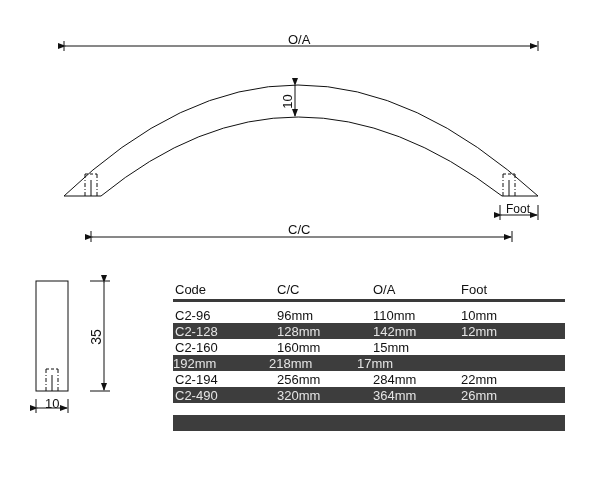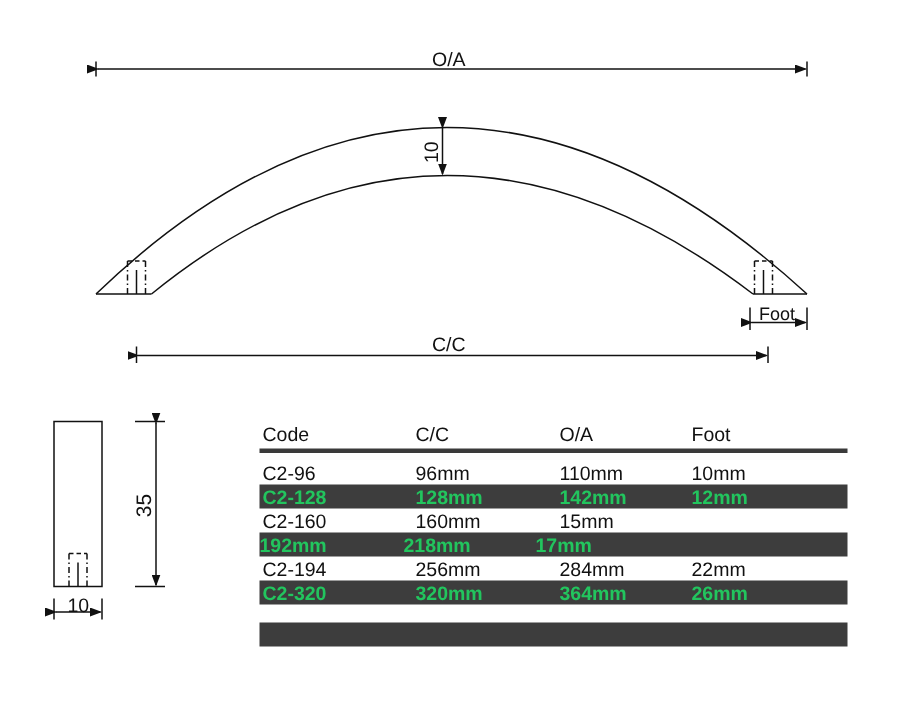--- a/index.html
+++ b/index.html
@@ -4,21 +4,21 @@
   <style>
     html, body { margin: 0; padding: 0; background: #ffffff; }
     body { width: 600px; height: 483px; position: relative; overflow: hidden;
            font-family: "Liberation Sans", sans-serif; color: #111; }
     svg.drawing { position: absolute; left: 0; top: 0; }
     .lbl { position: absolute; font-size: 13px; color: #111; line-height: 1; white-space: nowrap; }
     .table { position: absolute; left: 173px; top: 281px; width: 392px; }
     .thead { display: flex; height: 16px; font-size: 13px; align-items: center; }
     .rule { height: 3px; background: #3a3a3a; margin-top: 2px; margin-bottom: 5px; }
     .row { display: flex; height: 16px; align-items: center; font-size: 13px; }
-    .row.dark { background: #3d3d3d; color: #22c55e; font-weight: bold; }
+    .row.dark { background: #3d3d3d; color: #e5e5e5; }
     .c0 { width: 102px; padding-left: 2px; }
     .c1 { width: 96px; }
     .c2 { width: 88px; }
     .c3 { width: 100px; }
     .footer-bar { position: absolute; left: 173px; top: 415px; width: 392px; height: 16px; background: #3d3d3d; }
   </style>
 </head>
 <body>
 
 <svg class="drawing" width="600" height="483" viewBox="0 0 600 483">
@@ -130,20 +130,20 @@
     <span class="c2">218mm</span>
     <span class="c3">17mm</span>
   </div>
   <div class="row">
     <span class="c0">C2-194</span>
     <span class="c1">256mm</span>
     <span class="c2">284mm</span>
     <span class="c3">22mm</span>
   </div>
   <div class="row dark">
-    <span class="c0">C2-320</span>
+    <span class="c0">C2-490</span>
     <span class="c1">320mm</span>
     <span class="c2">364mm</span>
     <span class="c3">26mm</span>
   </div>
 </div>
 
 <div class="footer-bar"></div>
 
 </body></html>

